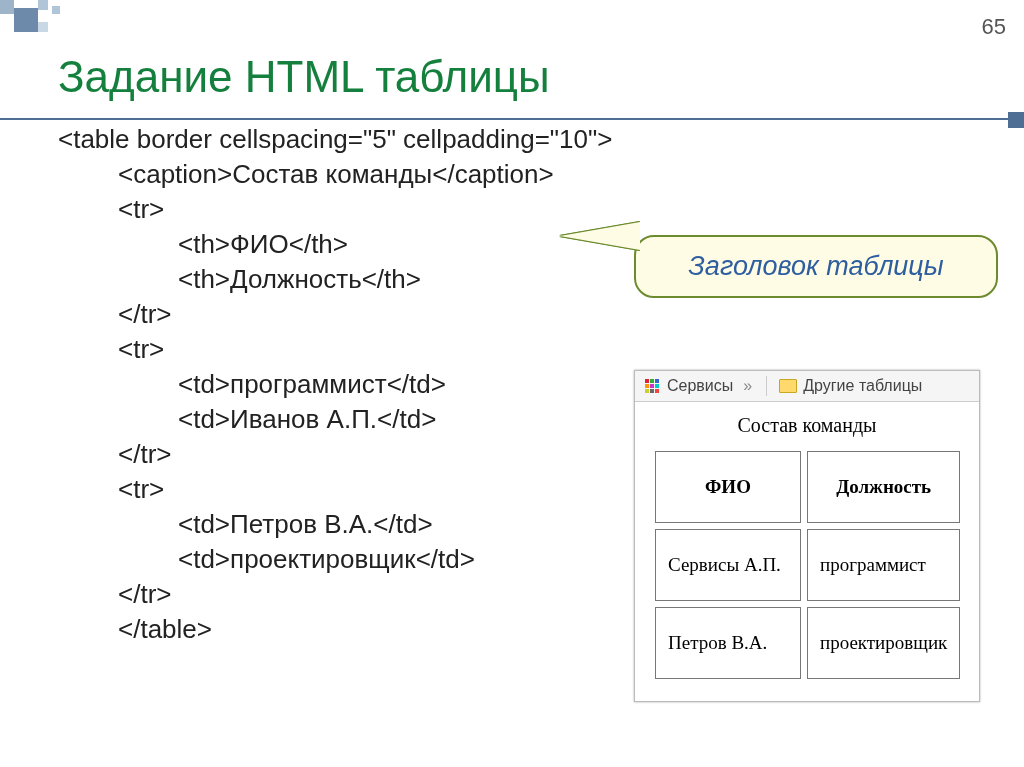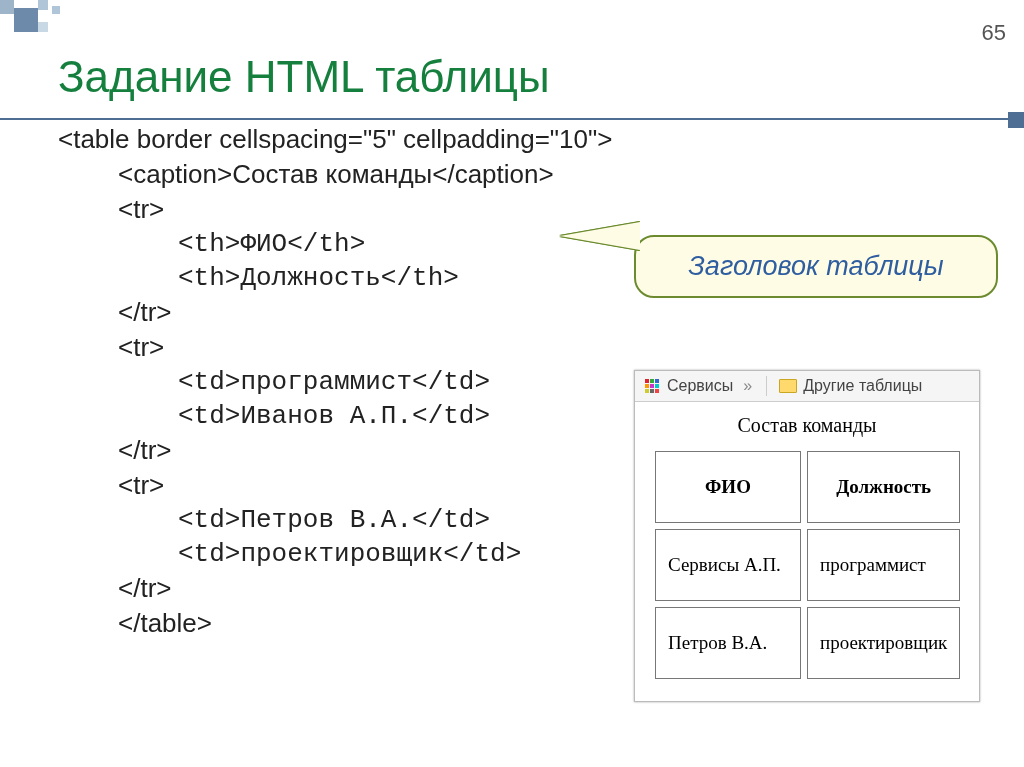--- a/index.html
+++ b/index.html
@@ -6,21 +6,21 @@
     margin: 0;
     font-family: Arial, sans-serif;
     background: #fff;
     width: 1024px;
     height: 767px;
     overflow: hidden;
     position: relative;
   }
   .slide-number {
     position: absolute;
-    top: 20px;
+    top: 14px;
     right: 18px;
     font-size: 22px;
     color: #555;
   }
   .decor-squares {
     position: absolute;
     top: 0;
     left: 0;
     width: 80px;
     height: 40px;
@@ -55,21 +55,21 @@
     background: #4f6e93;
   }
 
   .content {
     margin: 22px 0 0 58px;
     font-size: 26px;
     color: #222;
   }
   .code-line { margin: 4px 0; }
   .indent1 { margin-left: 60px; }
-  .indent2 { margin-left: 120px; font-family: Liberation Mono, monospace; }
+  .indent2 { margin-left: 120px; }
 
   .callout {
     position: absolute;
     top: 235px;
     left: 634px;
     width: 344px;
     background: #fffce6;
     border: 2px solid #6b8b2e;
     border-radius: 20px;
     padding: 14px 8px;

